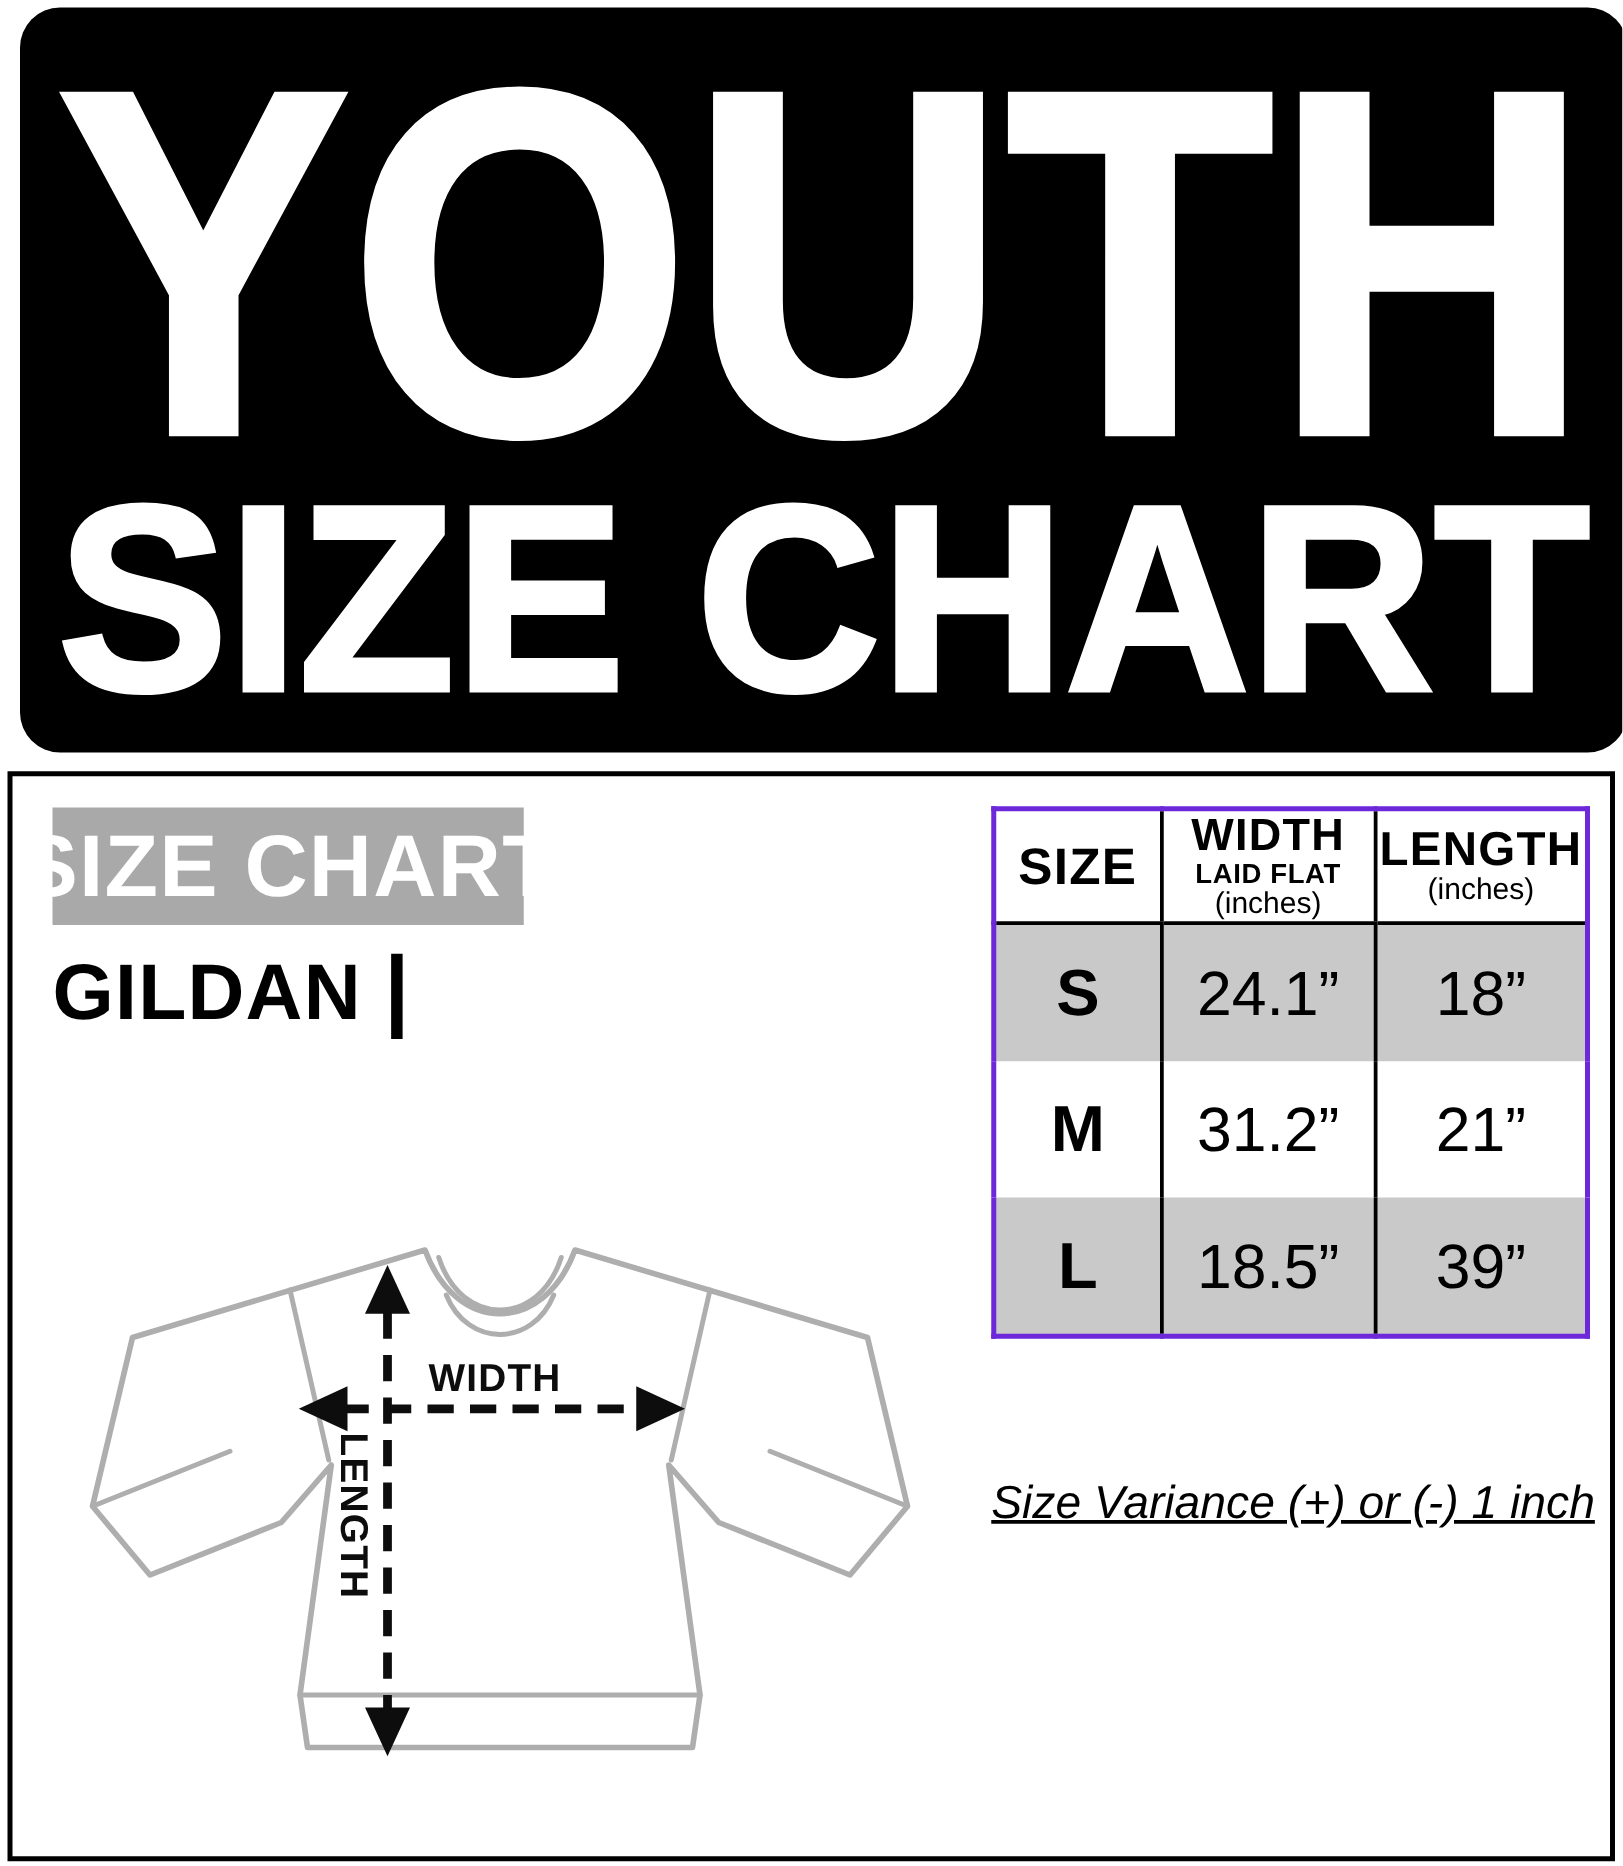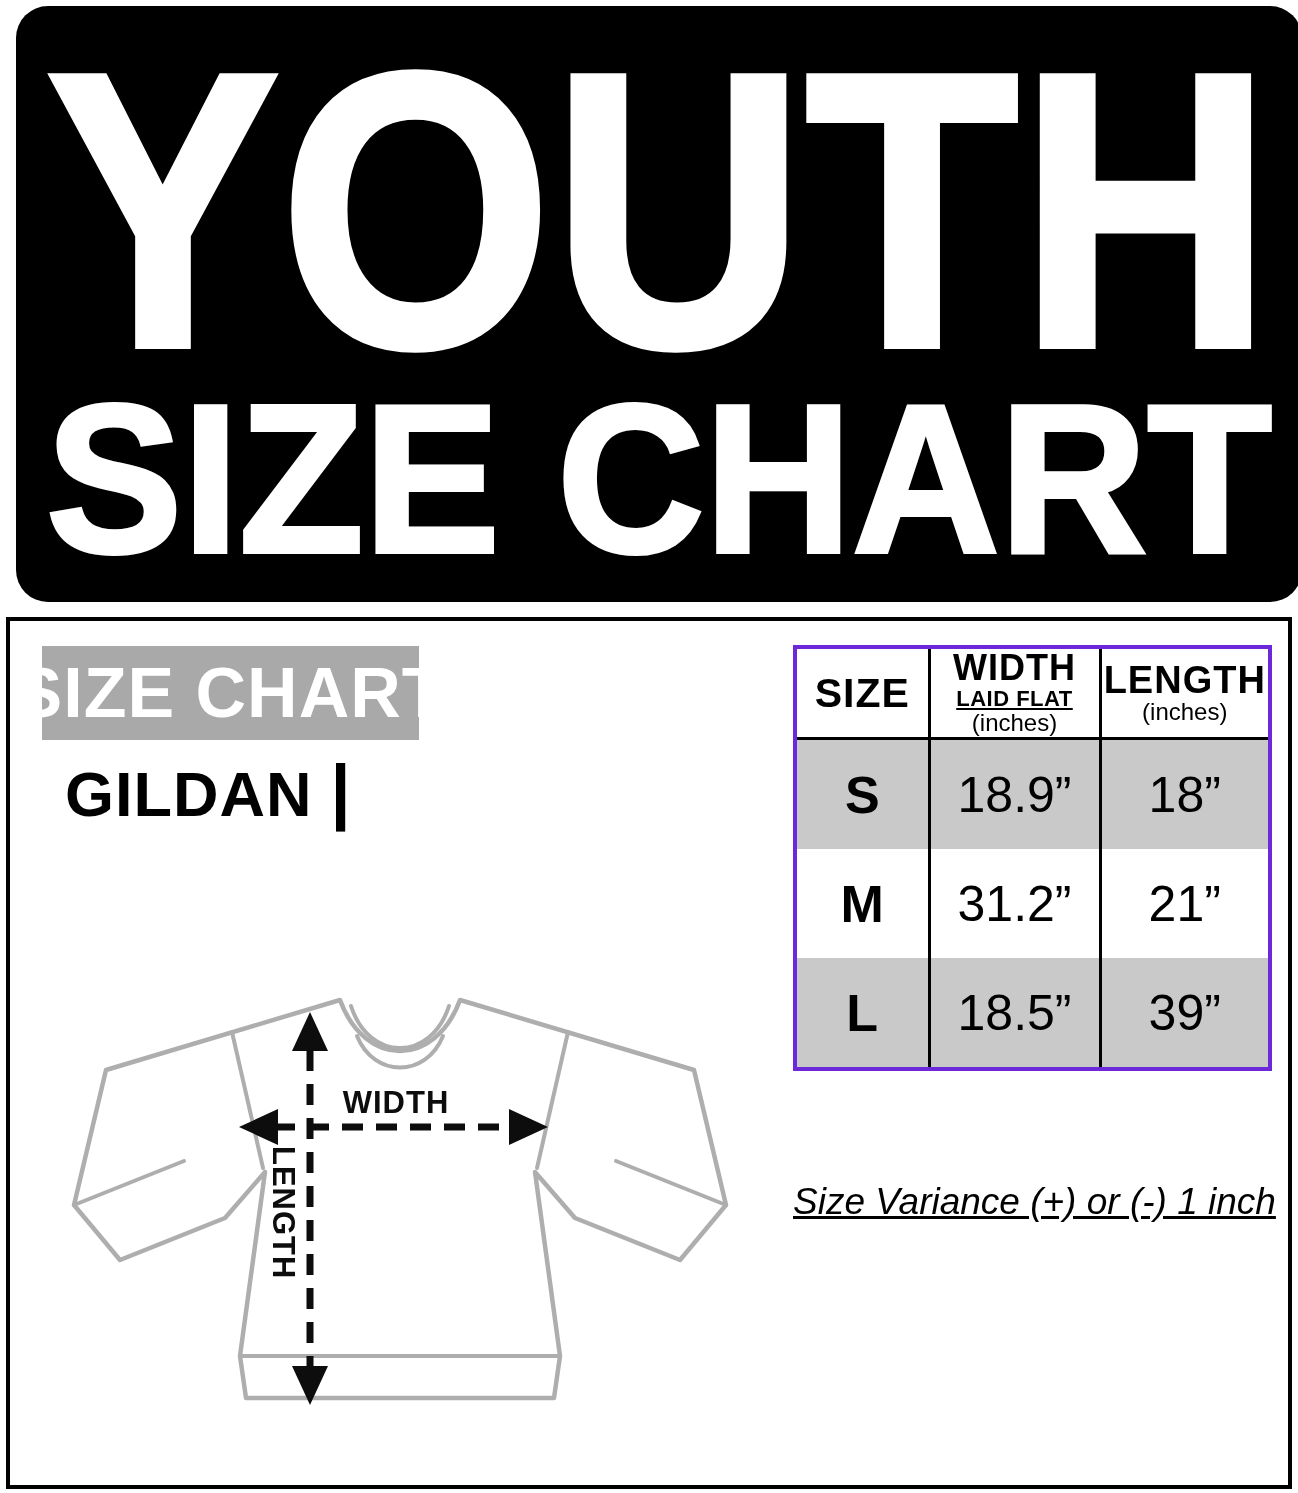--- a/index.html
+++ b/index.html
@@ -17,21 +17,21 @@
 
   
   .content-box{position:absolute;left:6px;top:617px;width:1278px;height:864px;
                border:4px solid #000;background:#fff;}
 
   .section-banner{position:absolute;left:32px;top:25px;width:377px;height:94px;
                   background:#a9a9a9;display:flex;align-items:center;justify-content:center;}
   .section-banner span{color:#ffffff;font-size:70px;font-weight:bold;letter-spacing:1px;white-space:nowrap;}
 
   .brand-line{position:absolute;left:32px;top:134px;height:78px;
-              display:flex;align-items:center;white-space:nowrap;margin-left:23px;}
+              display:flex;align-items:center;white-space:nowrap;}
   .brand{font-size:63px;font-weight:bold;letter-spacing:1px;}
   .sep{font-size:72px;font-weight:bold;margin:0 16px 6px 18px;}
   .model{font-size:63px;font-weight:normal;}
 
   .product{position:absolute;left:32px;top:207px;font-size:53px;font-weight:normal;white-space:nowrap;}
 
   
   .diagram{position:absolute;left:50px;top:329px;}
   .outline{fill:#ffffff;stroke:#aeaeae;stroke-width:4.5;stroke-linejoin:round;}
   .thinline{fill:none;stroke:#aeaeae;stroke-width:4;stroke-linecap:round;}
@@ -45,21 +45,21 @@
               text-align:center;}
   .size-table th,.size-table td{padding:0;border-left:3px solid #000;vertical-align:middle;}
   .size-table th:first-child,.size-table td:first-child{border-left:none;}
   .size-table thead th{height:88px;border-bottom:3px solid #000;background:#fff;}
   .size-table tbody td{height:109px;font-size:50px;font-weight:normal;}
   .size-table tbody td.size-cell{font-size:52px;font-weight:bold;}
   .size-table tr.alt{background:#c9c9c9;}
   .h-size{font-size:41px;font-weight:bold;letter-spacing:1px;}
   .h-main{font-size:36px;font-weight:bold;line-height:1.02;letter-spacing:1px;}
   .h-main-length{font-size:38px;font-weight:bold;line-height:1.02;letter-spacing:1px;}
-  .h-sub{font-size:22px;font-weight:bold;line-height:1.08;letter-spacing:0.5px;text-decoration:underline;}
+  .h-sub{font-size:22px;font-weight:bold;line-height:1.08;letter-spacing:0.5px;}
   .h-inches{font-size:24px;font-weight:normal;line-height:1.08;}
 
   .variance{position:absolute;left:783px;top:560px;width:475px;text-align:center;
             font-style:italic;font-size:37px;white-space:nowrap;text-decoration:underline;}
 </style>
 </head>
 <body>
 
 <div class="page">
 
@@ -133,21 +133,21 @@
           </th>
           <th>
             <div class="h-main-length">LENGTH</div>
             <div class="h-inches">(inches)</div>
           </th>
         </tr>
       </thead>
       <tbody>
         <tr class="alt">
           <td class="size-cell">S</td>
-          <td>18.9”</td>
+          <td>24.1”</td>
           <td>18”</td>
         </tr>
         <tr>
           <td class="size-cell">M</td>
           <td>31.2”</td>
           <td>21”</td>
         </tr>
         <tr class="alt">
           <td class="size-cell">L</td>
           <td>18.5”</td>

